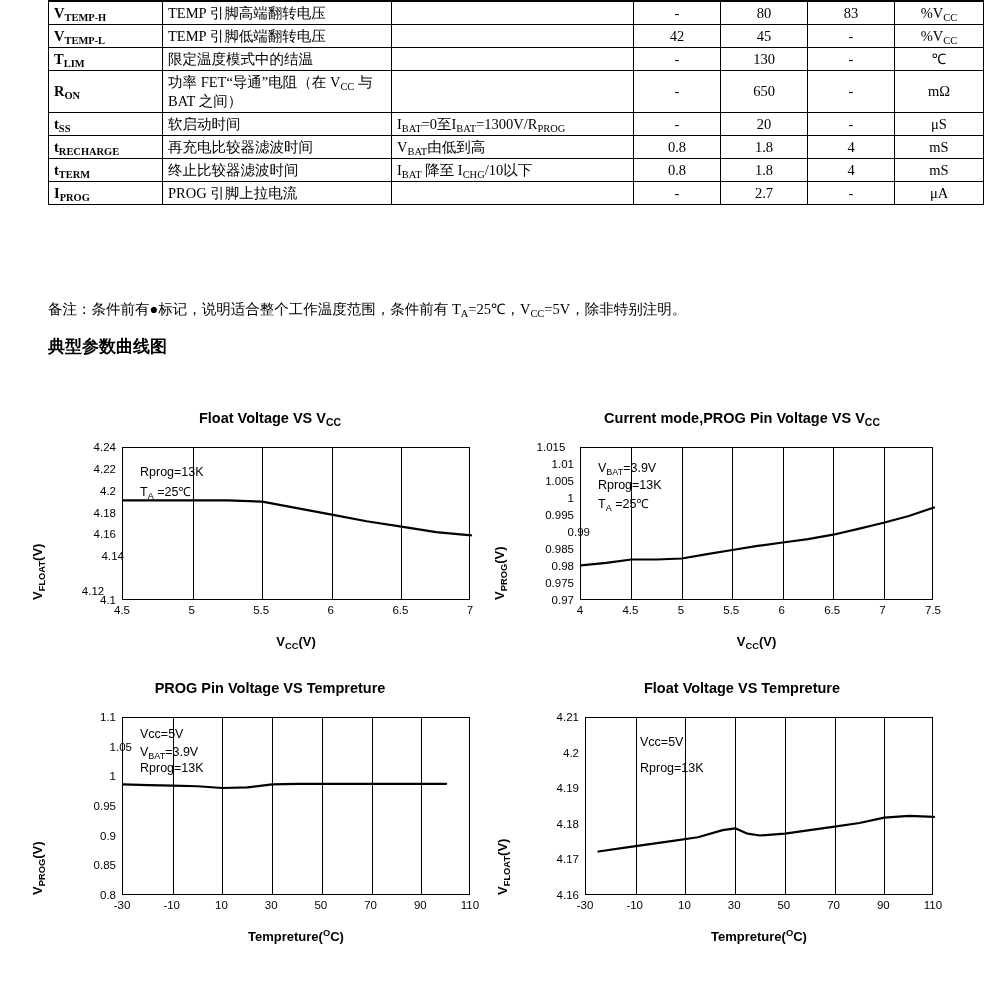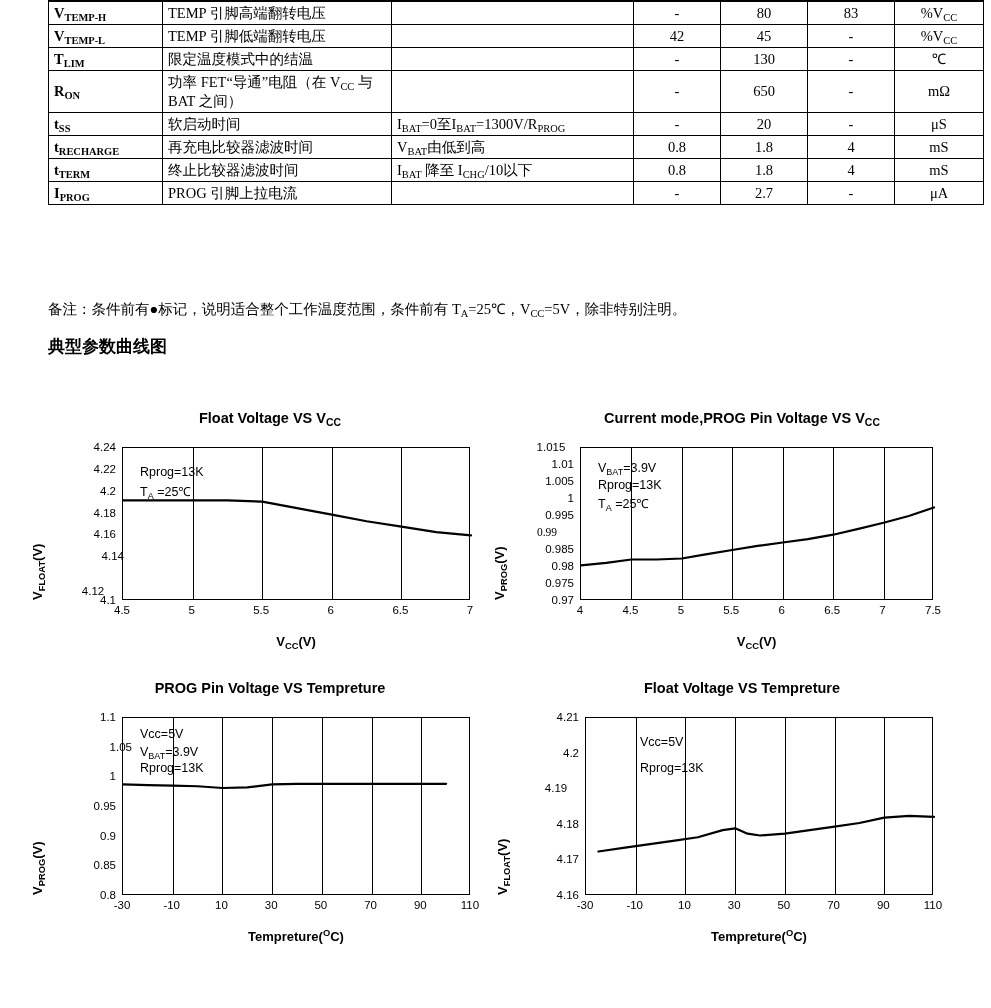--- a/index.html
+++ b/index.html
@@ -263,21 +263,21 @@
       <div class="xtick" style="left: 680.857px; top: 604px;">5</div>
       <div class="xtick" style="left: 731.286px; top: 604px;">5.5</div>
       <div class="xtick" style="left: 781.714px; top: 604px;">6</div>
       <div class="xtick" style="left: 832.143px; top: 604px;">6.5</div>
       <div class="xtick" style="left: 882.571px; top: 604px;">7</div>
       <div class="xtick" style="left: 933px; top: 604px;">7.5</div>
       <div class="ytick" style="left: 528px; width: 46px; top: 600px;">0.97</div>
       <div class="ytick" style="left: 528px; width: 46px; top: 583px;">0.975</div>
       <div class="ytick" style="left: 528px; width: 46px; top: 566px;">0.98</div>
       <div class="ytick" style="left: 528px; width: 46px; top: 549px;">0.985</div>
-      <div class="ytick" style="left: 511px; width: 46px; top: 532px; font-family: Liberation Serif, serif;">0.99</div>
+      <div class="ytick" style="left: 544px; width: 46px; top: 532px;">0.99</div>
       <div class="ytick" style="left: 528px; width: 46px; top: 515px;">0.995</div>
       <div class="ytick" style="left: 528px; width: 46px; top: 498px;">1</div>
       <div class="ytick" style="left: 528px; width: 46px; top: 481px;">1.005</div>
       <div class="ytick" style="left: 528px; width: 46px; top: 464px;">1.01</div>
       <div class="ytick" style="left: 528px; width: 46px; top: 447px; text-align: center;">1.015</div>
       <div class="annot" style="left: 598px; top: 461px;">V<sub>BAT</sub>=3.9V</div>
       <div class="annot" style="left: 598px; top: 478px;">Rprog=13K</div>
       <div class="annot" style="left: 598px; top: 495px;">T<sub>A</sub> =25℃</div>
       <div class="xlabel" style="left: 580px; width: 353px; top: 634px;">V<sub>CC</sub>(V)</div>
       <div class="ylabel" style="left: 492px; top: 600px;">V<sub>PROG</sub>(V)</div>
@@ -329,21 +329,21 @@
       <div class="xtick" style="left: 634.714px; top: 899px;">-10</div>
       <div class="xtick" style="left: 684.429px; top: 899px;">10</div>
       <div class="xtick" style="left: 734.143px; top: 899px;">30</div>
       <div class="xtick" style="left: 783.857px; top: 899px;">50</div>
       <div class="xtick" style="left: 833.571px; top: 899px;">70</div>
       <div class="xtick" style="left: 883.286px; top: 899px;">90</div>
       <div class="xtick" style="left: 933px; top: 899px;">110</div>
       <div class="ytick" style="left: 533px; width: 46px; top: 895px;">4.16</div>
       <div class="ytick" style="left: 533px; width: 46px; top: 859.4px;">4.17</div>
       <div class="ytick" style="left: 533px; width: 46px; top: 823.8px;">4.18</div>
-      <div class="ytick" style="left: 533px; width: 46px; top: 788.2px; text-align: center;">4.19</div>
+      <div class="ytick" style="left: 533px; width: 46px; top: 788.2px;">4.19</div>
       <div class="ytick" style="left: 533px; width: 46px; top: 752.6px;">4.2</div>
       <div class="ytick" style="left: 533px; width: 46px; top: 717px;">4.21</div>
       <div class="annot" style="left: 640px; top: 735px;">Vcc=5V</div>
       <div class="annot" style="left: 640px; top: 761px;">Rprog=13K</div>
       <div class="xlabel" style="left: 585px; width: 348px; top: 929px;">Tempreture(<sup>O</sup>C)</div>
       <div class="ylabel" style="left: 495px; top: 895px;">V<sub>FLOAT</sub>(V)</div>
     </div>
 
 </div>
 

